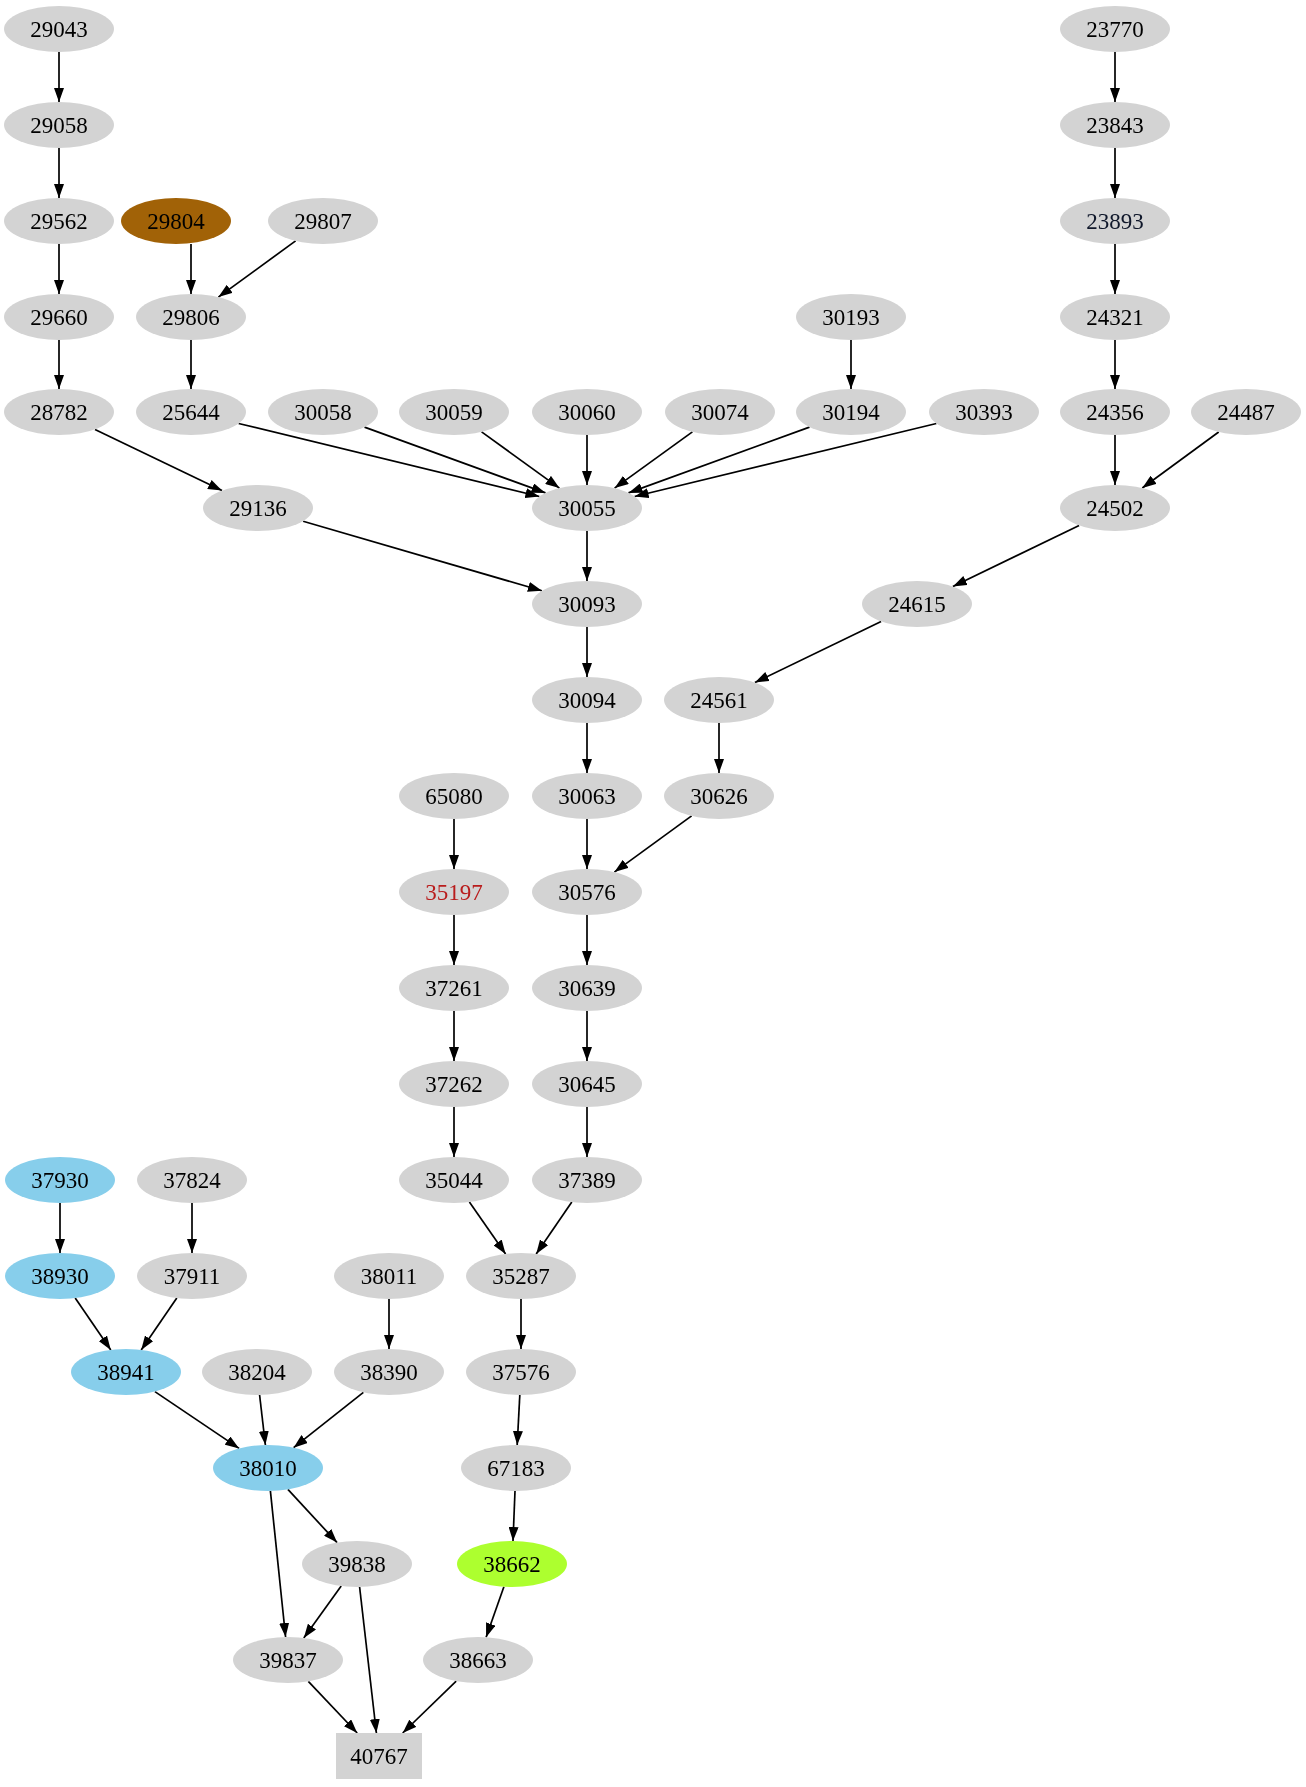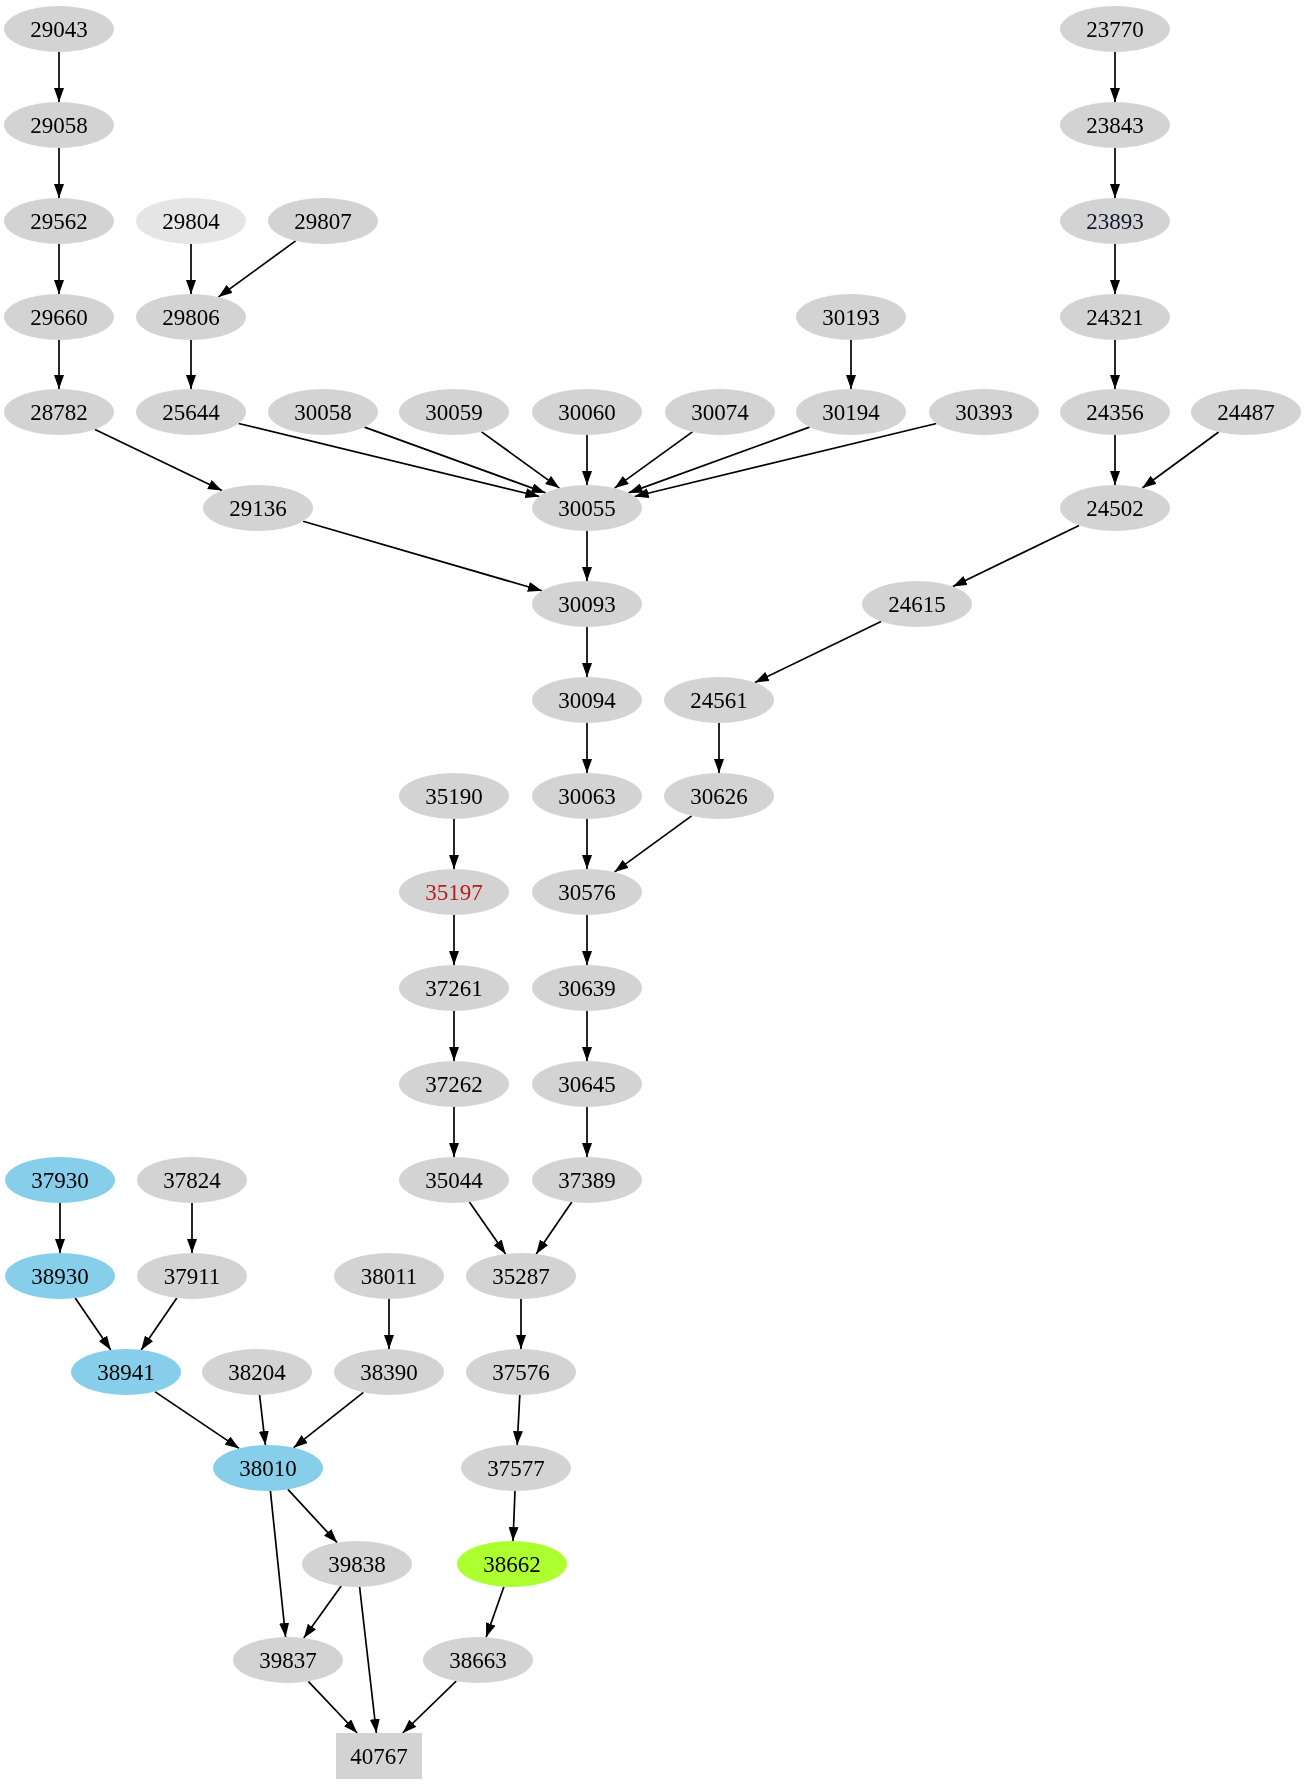--- a/index.html
+++ b/index.html
@@ -110,21 +110,21 @@
         <line x1="359.6" y1="1587.0" x2="376.4" y2="1733.0" stroke="#000000" stroke-width="1.7" class="edge-line" marker-end="url(#arrowhead)"></line>
         <line x1="308.3" y1="1681.4" x2="357.2" y2="1733.0" stroke="#000000" stroke-width="1.7" class="edge-line" marker-end="url(#arrowhead)"></line>
       </g>
   </svg>
   <div id="nodes">
       <div class="node ellipse" style="left: 4px; top: 6px; width: 110px; height: 46px; background: rgb(211, 211, 211); color: rgb(0, 0, 0);">29043</div>
       <div class="node ellipse" style="left: 1060px; top: 6px; width: 110px; height: 46px; background: rgb(211, 211, 211); color: rgb(0, 0, 0);">23770</div>
       <div class="node ellipse" style="left: 4px; top: 102px; width: 110px; height: 46px; background: rgb(211, 211, 211); color: rgb(0, 0, 0);">29058</div>
       <div class="node ellipse" style="left: 1060px; top: 102px; width: 110px; height: 46px; background: rgb(211, 211, 211); color: rgb(0, 0, 0);">23843</div>
       <div class="node ellipse" style="left: 4px; top: 198px; width: 110px; height: 46px; background: rgb(211, 211, 211); color: rgb(0, 0, 0);">29562</div>
-      <div class="node ellipse" style="left: 136px; top: 198px; width: 110px; height: 46px; background: #e5e5e5; color: rgb(0, 0, 0);">29804</div>
+      <div class="node ellipse" style="left: 121px; top: 198px; width: 110px; height: 46px; background: #a16207; color: rgb(0, 0, 0);">29804</div>
       <div class="node ellipse" style="left: 268px; top: 198px; width: 110px; height: 46px; background: rgb(211, 211, 211); color: rgb(0, 0, 0);">29807</div>
       <div class="node ellipse" style="left: 1060px; top: 198px; width: 110px; height: 46px; background: rgb(211, 211, 211); color: #0f172a;">23893</div>
       <div class="node ellipse" style="left: 4px; top: 294px; width: 110px; height: 46px; background: rgb(211, 211, 211); color: rgb(0, 0, 0);">29660</div>
       <div class="node ellipse" style="left: 136px; top: 294px; width: 110px; height: 46px; background: rgb(211, 211, 211); color: rgb(0, 0, 0);">29806</div>
       <div class="node ellipse" style="left: 796px; top: 294px; width: 110px; height: 46px; background: rgb(211, 211, 211); color: rgb(0, 0, 0);">30193</div>
       <div class="node ellipse" style="left: 1060px; top: 294px; width: 110px; height: 46px; background: rgb(211, 211, 211); color: rgb(0, 0, 0);">24321</div>
       <div class="node ellipse" style="left: 4px; top: 389px; width: 110px; height: 46px; background: rgb(211, 211, 211); color: rgb(0, 0, 0);">28782</div>
       <div class="node ellipse" style="left: 136px; top: 389px; width: 110px; height: 46px; background: rgb(211, 211, 211); color: rgb(0, 0, 0);">25644</div>
       <div class="node ellipse" style="left: 268px; top: 389px; width: 110px; height: 46px; background: rgb(211, 211, 211); color: rgb(0, 0, 0);">30058</div>
       <div class="node ellipse" style="left: 399px; top: 389px; width: 110px; height: 46px; background: rgb(211, 211, 211); color: rgb(0, 0, 0);">30059</div>
@@ -134,21 +134,21 @@
       <div class="node ellipse" style="left: 929px; top: 389px; width: 110px; height: 46px; background: rgb(211, 211, 211); color: rgb(0, 0, 0);">30393</div>
       <div class="node ellipse" style="left: 1060px; top: 389px; width: 110px; height: 46px; background: rgb(211, 211, 211); color: rgb(0, 0, 0);">24356</div>
       <div class="node ellipse" style="left: 1191px; top: 389px; width: 110px; height: 46px; background: rgb(211, 211, 211); color: rgb(0, 0, 0);">24487</div>
       <div class="node ellipse" style="left: 203px; top: 485px; width: 110px; height: 46px; background: rgb(211, 211, 211); color: rgb(0, 0, 0);">29136</div>
       <div class="node ellipse" style="left: 532px; top: 485px; width: 110px; height: 46px; background: rgb(211, 211, 211); color: rgb(0, 0, 0);">30055</div>
       <div class="node ellipse" style="left: 1060px; top: 485px; width: 110px; height: 46px; background: rgb(211, 211, 211); color: rgb(0, 0, 0);">24502</div>
       <div class="node ellipse" style="left: 532px; top: 581px; width: 110px; height: 46px; background: rgb(211, 211, 211); color: rgb(0, 0, 0);">30093</div>
       <div class="node ellipse" style="left: 862px; top: 581px; width: 110px; height: 46px; background: rgb(211, 211, 211); color: rgb(0, 0, 0);">24615</div>
       <div class="node ellipse" style="left: 532px; top: 677px; width: 110px; height: 46px; background: rgb(211, 211, 211); color: rgb(0, 0, 0);">30094</div>
       <div class="node ellipse" style="left: 664px; top: 677px; width: 110px; height: 46px; background: rgb(211, 211, 211); color: rgb(0, 0, 0);">24561</div>
-      <div class="node ellipse" style="left: 399px; top: 773px; width: 110px; height: 46px; background: rgb(211, 211, 211); color: rgb(0, 0, 0);">35190</div>
+      <div class="node ellipse" style="left: 399px; top: 773px; width: 110px; height: 46px; background: rgb(211, 211, 211); color: rgb(0, 0, 0);">65080</div>
       <div class="node ellipse" style="left: 532px; top: 773px; width: 110px; height: 46px; background: rgb(211, 211, 211); color: rgb(0, 0, 0);">30063</div>
       <div class="node ellipse" style="left: 664px; top: 773px; width: 110px; height: 46px; background: rgb(211, 211, 211); color: rgb(0, 0, 0);">30626</div>
       <div class="node ellipse" style="left: 399px; top: 869px; width: 110px; height: 46px; background: rgb(211, 211, 211); color: #b91c1c;">35197</div>
       <div class="node ellipse" style="left: 532px; top: 869px; width: 110px; height: 46px; background: rgb(211, 211, 211); color: rgb(0, 0, 0);">30576</div>
       <div class="node ellipse" style="left: 399px; top: 965px; width: 110px; height: 46px; background: rgb(211, 211, 211); color: rgb(0, 0, 0);">37261</div>
       <div class="node ellipse" style="left: 532px; top: 965px; width: 110px; height: 46px; background: rgb(211, 211, 211); color: rgb(0, 0, 0);">30639</div>
       <div class="node ellipse" style="left: 399px; top: 1061px; width: 110px; height: 46px; background: rgb(211, 211, 211); color: rgb(0, 0, 0);">37262</div>
       <div class="node ellipse" style="left: 532px; top: 1061px; width: 110px; height: 46px; background: rgb(211, 211, 211); color: rgb(0, 0, 0);">30645</div>
       <div class="node ellipse" style="left: 5px; top: 1157px; width: 110px; height: 46px; background: rgb(135, 206, 235); color: rgb(0, 0, 0);">37930</div>
       <div class="node ellipse" style="left: 137px; top: 1157px; width: 110px; height: 46px; background: rgb(211, 211, 211); color: rgb(0, 0, 0);">37824</div>
@@ -156,20 +156,20 @@
       <div class="node ellipse" style="left: 532px; top: 1157px; width: 110px; height: 46px; background: rgb(211, 211, 211); color: rgb(0, 0, 0);">37389</div>
       <div class="node ellipse" style="left: 5px; top: 1253px; width: 110px; height: 46px; background: rgb(135, 206, 235); color: rgb(0, 0, 0);">38930</div>
       <div class="node ellipse" style="left: 137px; top: 1253px; width: 110px; height: 46px; background: rgb(211, 211, 211); color: rgb(0, 0, 0);">37911</div>
       <div class="node ellipse" style="left: 334px; top: 1253px; width: 110px; height: 46px; background: rgb(211, 211, 211); color: rgb(0, 0, 0);">38011</div>
       <div class="node ellipse" style="left: 466px; top: 1253px; width: 110px; height: 46px; background: rgb(211, 211, 211); color: rgb(0, 0, 0);">35287</div>
       <div class="node ellipse" style="left: 71px; top: 1349px; width: 110px; height: 46px; background: rgb(135, 206, 235); color: rgb(0, 0, 0);">38941</div>
       <div class="node ellipse" style="left: 202px; top: 1349px; width: 110px; height: 46px; background: rgb(211, 211, 211); color: rgb(0, 0, 0);">38204</div>
       <div class="node ellipse" style="left: 334px; top: 1349px; width: 110px; height: 46px; background: rgb(211, 211, 211); color: rgb(0, 0, 0);">38390</div>
       <div class="node ellipse" style="left: 466px; top: 1349px; width: 110px; height: 46px; background: rgb(211, 211, 211); color: rgb(0, 0, 0);">37576</div>
       <div class="node ellipse" style="left: 213px; top: 1445px; width: 110px; height: 46px; background: rgb(135, 206, 235); color: rgb(0, 0, 0);">38010</div>
-      <div class="node ellipse" style="left: 461px; top: 1445px; width: 110px; height: 46px; background: rgb(211, 211, 211); color: rgb(0, 0, 0);">37577</div>
+      <div class="node ellipse" style="left: 461px; top: 1445px; width: 110px; height: 46px; background: rgb(211, 211, 211); color: rgb(0, 0, 0);">67183</div>
       <div class="node ellipse" style="left: 302px; top: 1541px; width: 110px; height: 46px; background: rgb(211, 211, 211); color: rgb(0, 0, 0);">39838</div>
       <div class="node ellipse" style="left: 457px; top: 1541px; width: 110px; height: 46px; background: rgb(173, 255, 47); color: rgb(0, 0, 0);">38662</div>
       <div class="node ellipse" style="left: 233px; top: 1637px; width: 110px; height: 46px; background: rgb(211, 211, 211); color: rgb(0, 0, 0);">39837</div>
       <div class="node ellipse" style="left: 423px; top: 1637px; width: 110px; height: 46px; background: rgb(211, 211, 211); color: rgb(0, 0, 0);">38663</div>
       <div class="node box" style="left: 336px; top: 1733px; width: 86px; height: 46px; background: rgb(211, 211, 211); color: rgb(0, 0, 0);">40767</div>
     </div>
 </div>
 
 </body></html>

